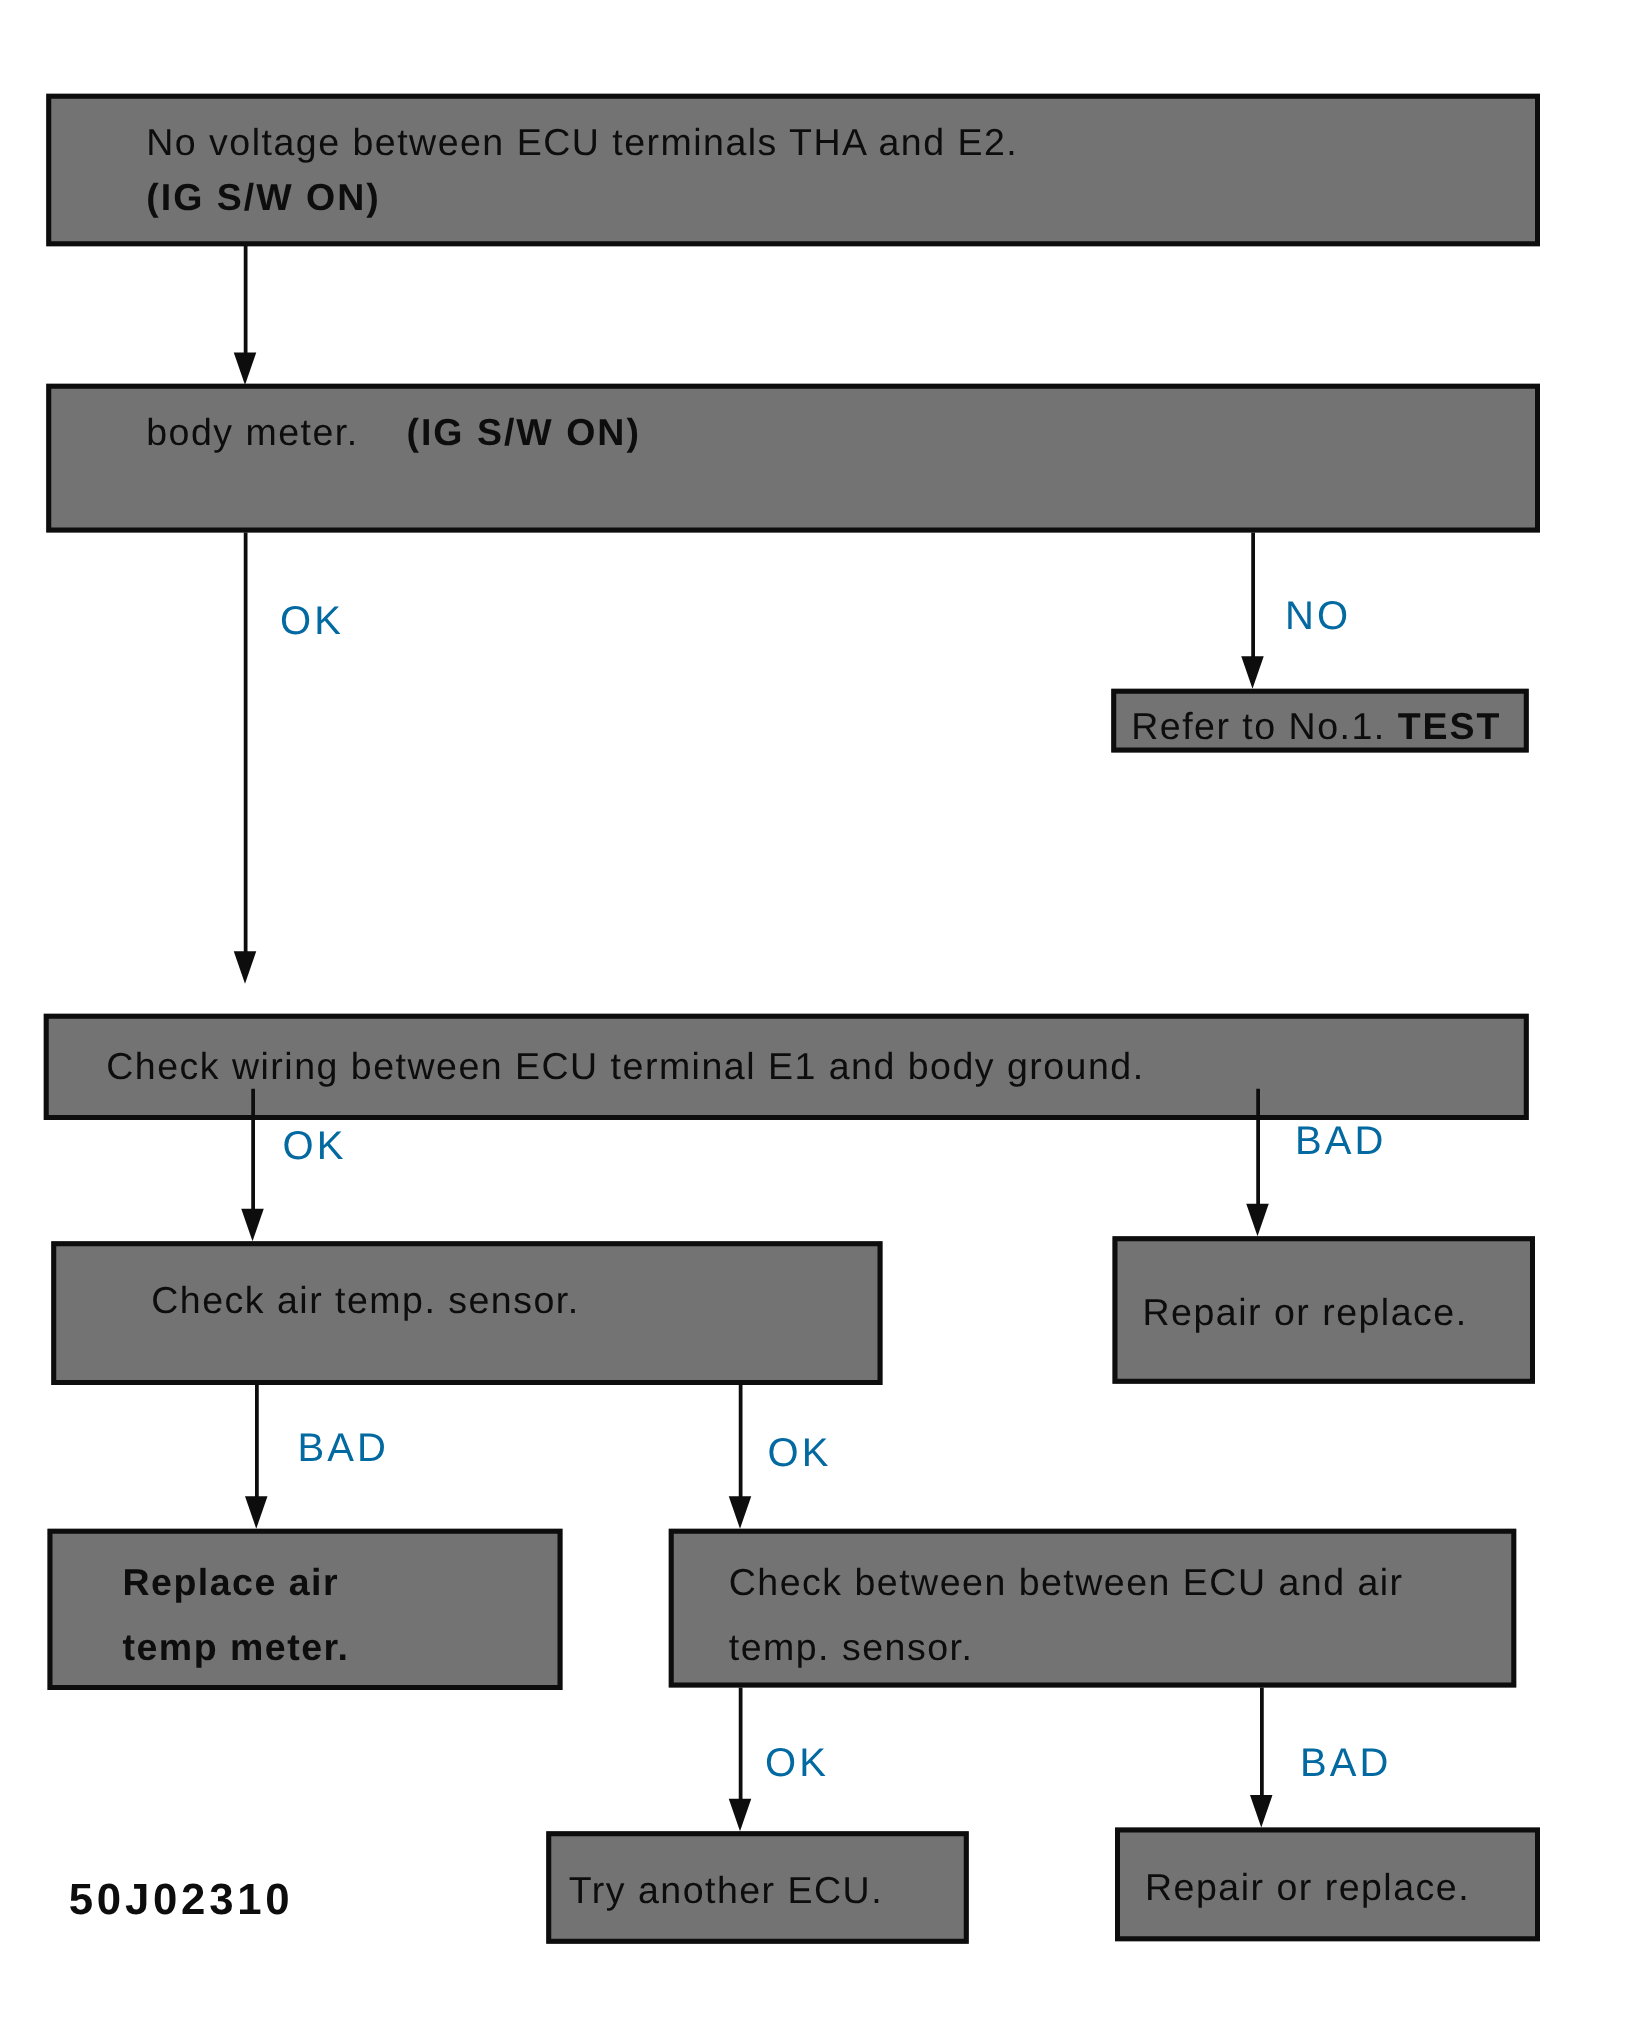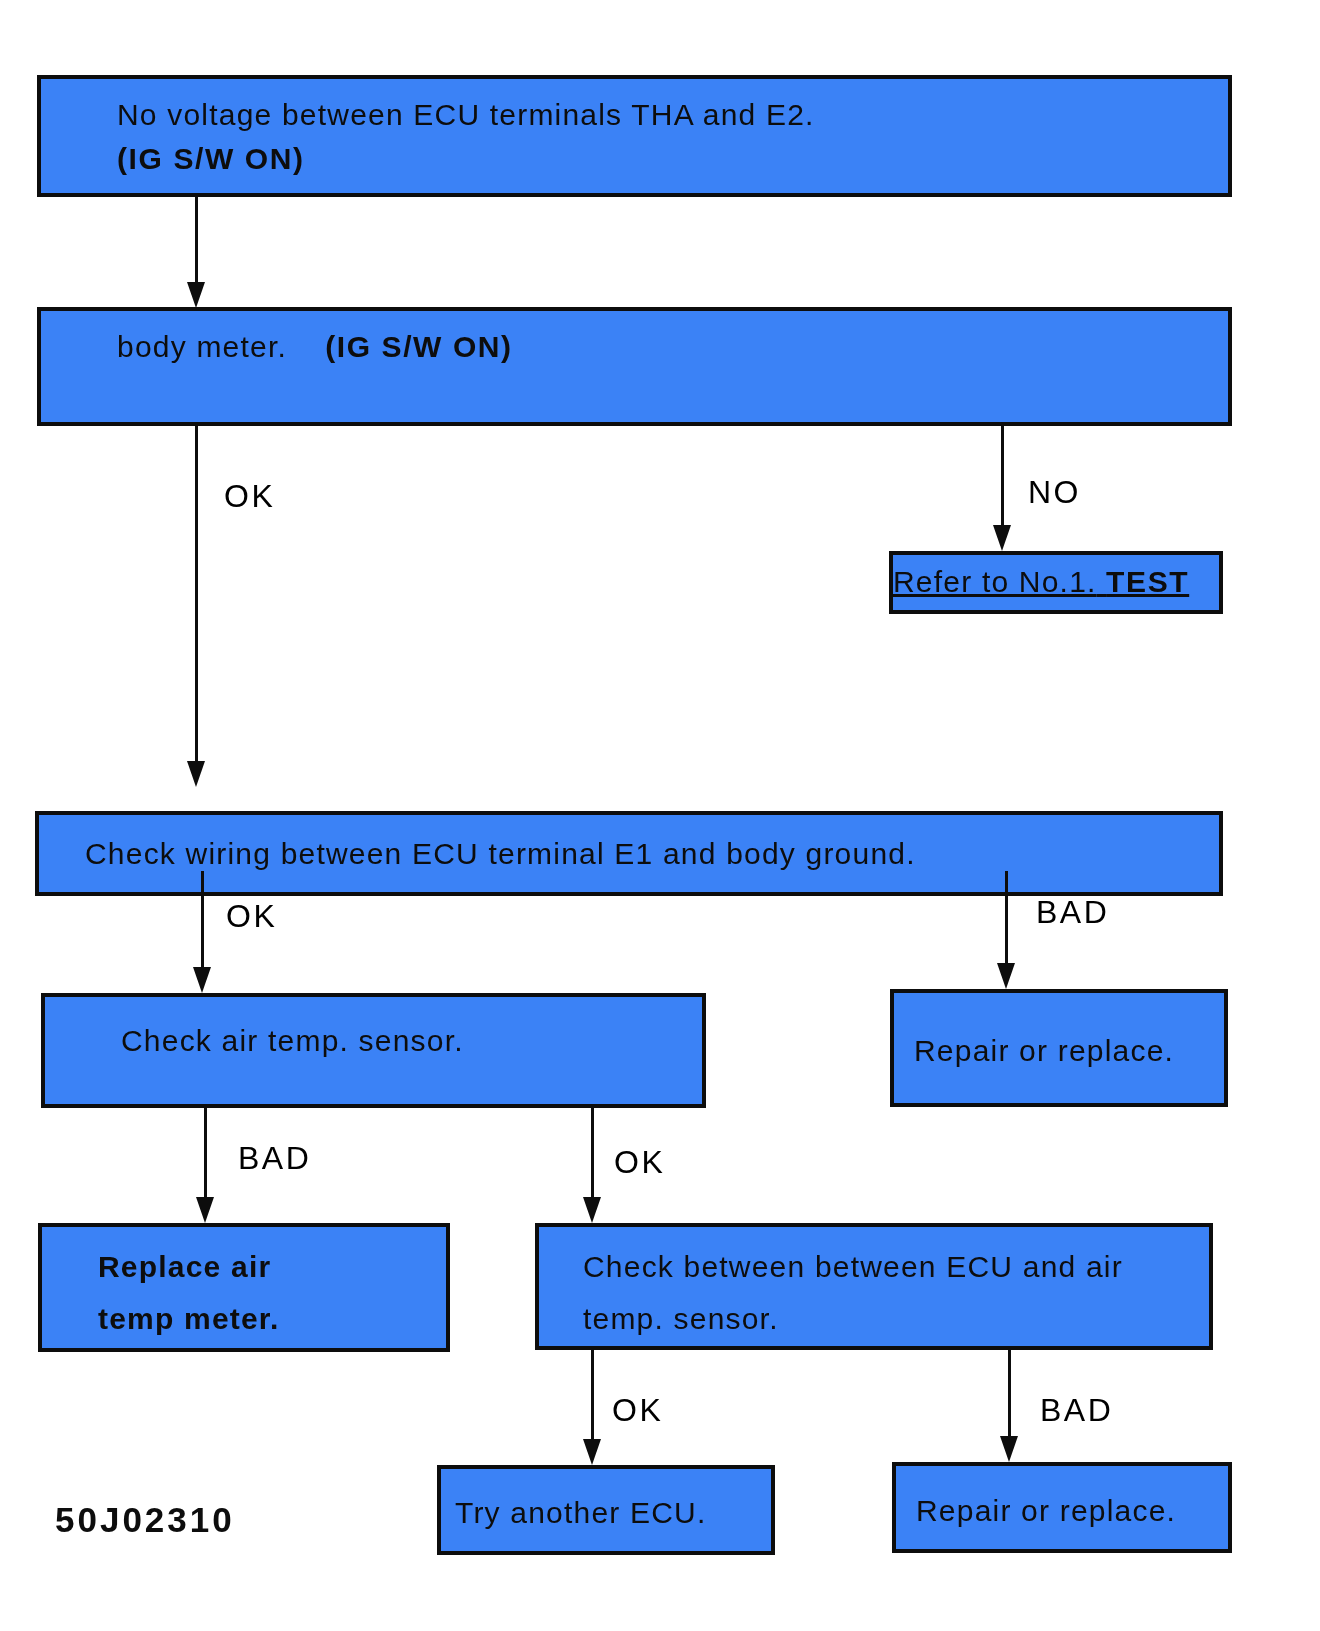--- a/index.html
+++ b/index.html
@@ -5,36 +5,36 @@
   * { margin:0; padding:0; box-sizing:border-box; }
   html,body { background:#ffffff; }
   body {
     width:1320px; height:1631px; position:relative;
     font-family:"Liberation Sans","DejaVu Sans",sans-serif;
     color:#0d0d0d;
   }
   .stage { position:absolute; left:0; top:0; width:1320px; height:1631px; }
 
   .node {
-    position:absolute; background:#3b82f6;
+    position:absolute; background:#737373;
     border:4px solid #0d0d0d;
     font-size:30px; letter-spacing:1.2px; line-height:44px;
     white-space:nowrap;
   }
   .node .bold { font-weight:bold; letter-spacing:1.6px; }
 
   .vline { position:absolute; width:3px; background:#0d0d0d; }
   .ah {
     position:absolute; width:0; height:0;
     border-left:9px solid transparent;
     border-right:9px solid transparent;
     border-top:26px solid #0d0d0d;
   }
   .edge-label {
-    position:absolute; font-size:32px; letter-spacing:2.5px; color:#000000;
+    position:absolute; font-size:32px; letter-spacing:2.5px; color:#0369a1;
   }
   .figcode {
     position:absolute; left:55px; top:1500px;
     font-size:35px; font-weight:bold; letter-spacing:3px;
   }
 </style>
 </head>
 <body>
 
 <div class="stage">
@@ -56,21 +56,21 @@
   </div>
 
   <div class="edge-label" style="left:224px; top:478px;">OK</div>
   <div class="vline" style="left:195px; top:426px; height:336px;"></div>
   <div class="ah" style="left:187px; top:761px;"></div>
 
   <div class="edge-label" style="left:1028px; top:474px;">NO</div>
   <div class="vline" style="left:1001px; top:426px; height:100px;"></div>
   <div class="ah" style="left:993px; top:525px;"></div>
 
-  <div class="node" style="left:889px; top:551px; width:334px; height:63px; padding:7px 0 0 0; line-height:40px;text-decoration:underline;">
+  <div class="node" style="left:889px; top:551px; width:334px; height:51px; padding:7px 0 0 12px; line-height:40px;">
     <span>Refer to No.1.</span>
     <span class="bold">TEST</span>
   </div>
 
   <div class="node" style="left:35px; top:786px; width:1188px; height:85px; padding:17px 10px 0 46px;margin-top:25px;">
     <div>Check wiring between ECU terminal E1 and body ground.</div>
   </div>
 
   <div class="edge-label" style="left:226px; top:898px;">OK</div>
   <div class="vline" style="left:201px; top:871px; height:97px;"></div>

